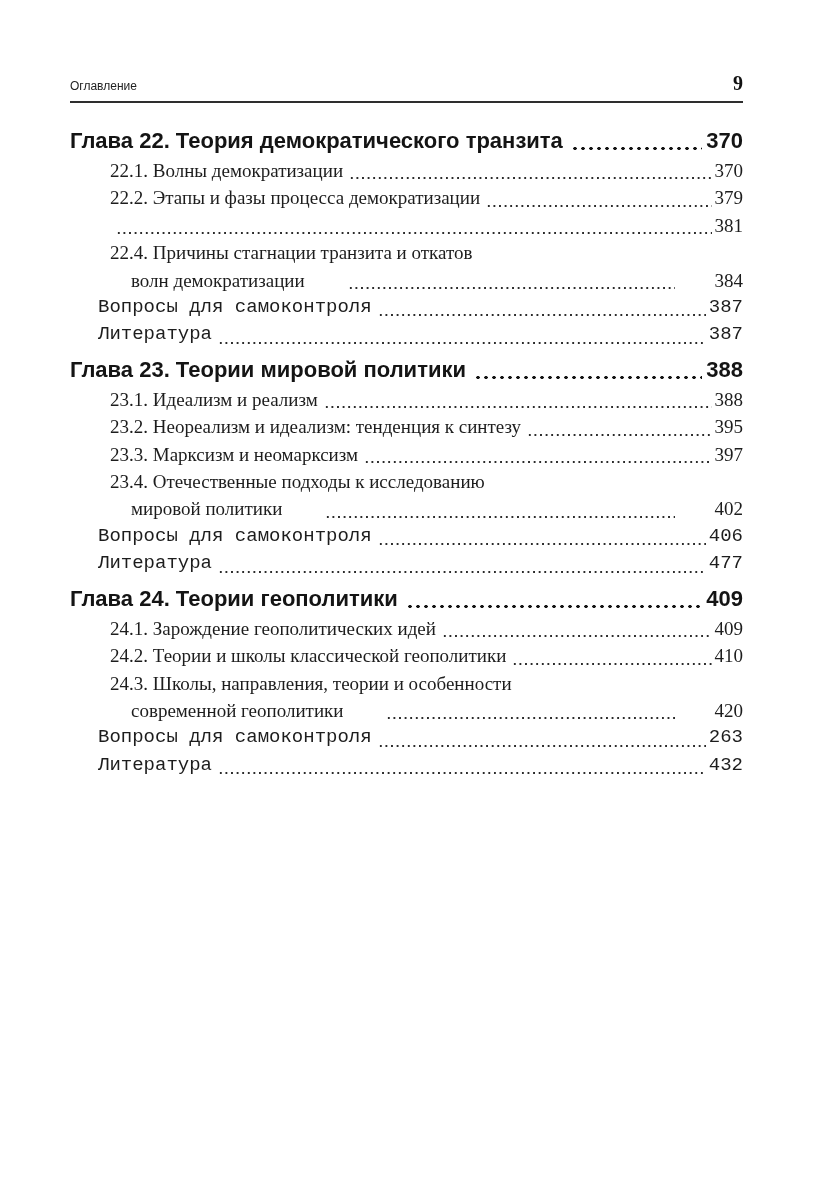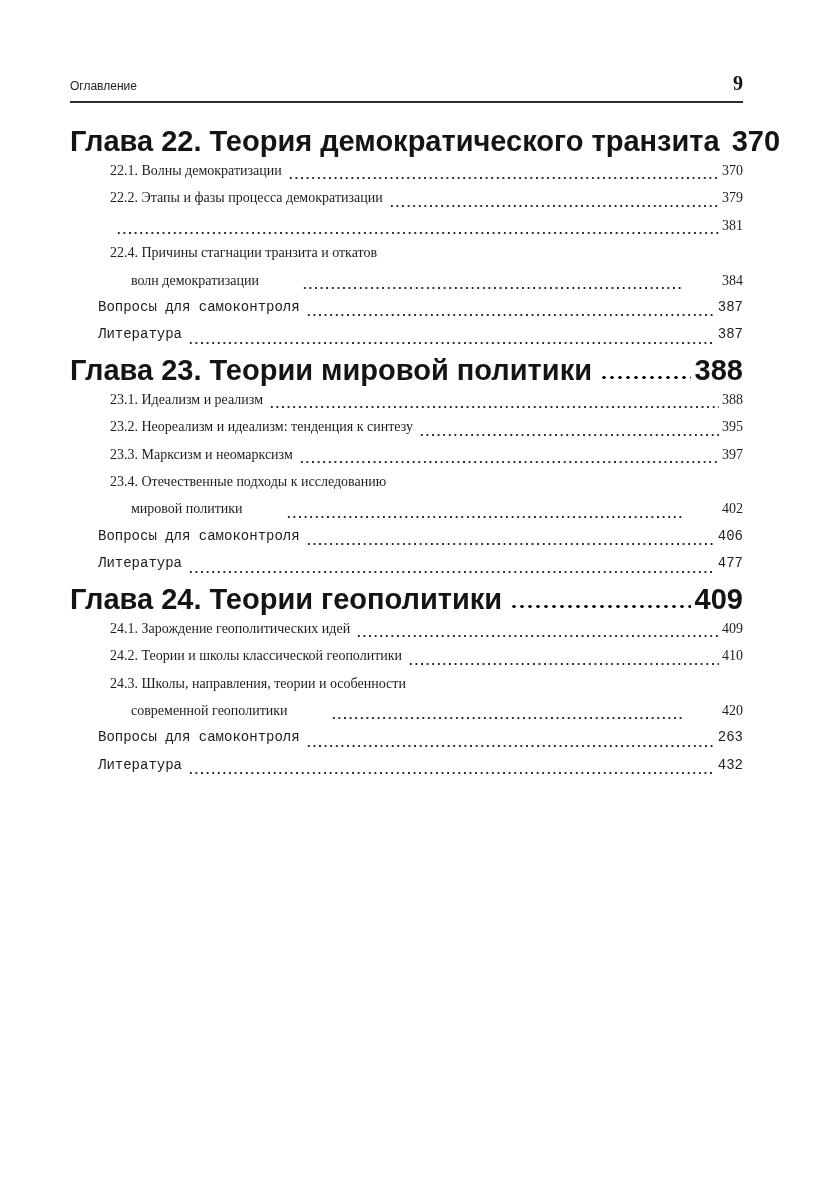--- a/index.html
+++ b/index.html
@@ -43,27 +43,27 @@
   .toc-chapter { margin-top: 6px; }
   .toc-chapter.first { margin-top: 23px; }
 
   .row {
     display: flex;
     align-items: baseline;
   }
   .chapter-row {
     font-family: "Liberation Sans", sans-serif;
     font-weight: 700;
-    font-size: 29px;
+    font-size: 22px;
     line-height: 30px;
     color: #141414;
     margin-bottom: 1px;
   }
   .item-row {
-    font-size: 14px;
+    font-size: 19px;
     line-height: 27.4px;
     color: #1d1d1d;
   }
   .indent-num   { padding-left: 40px; }
   .indent-plain { padding-left: 28px; font-family: Liberation Mono, monospace; }
   .indent-wrap  { padding-left: 61px; gap: 37px; }
 
   .entry-label { white-space: nowrap; }
 
   .leader {

